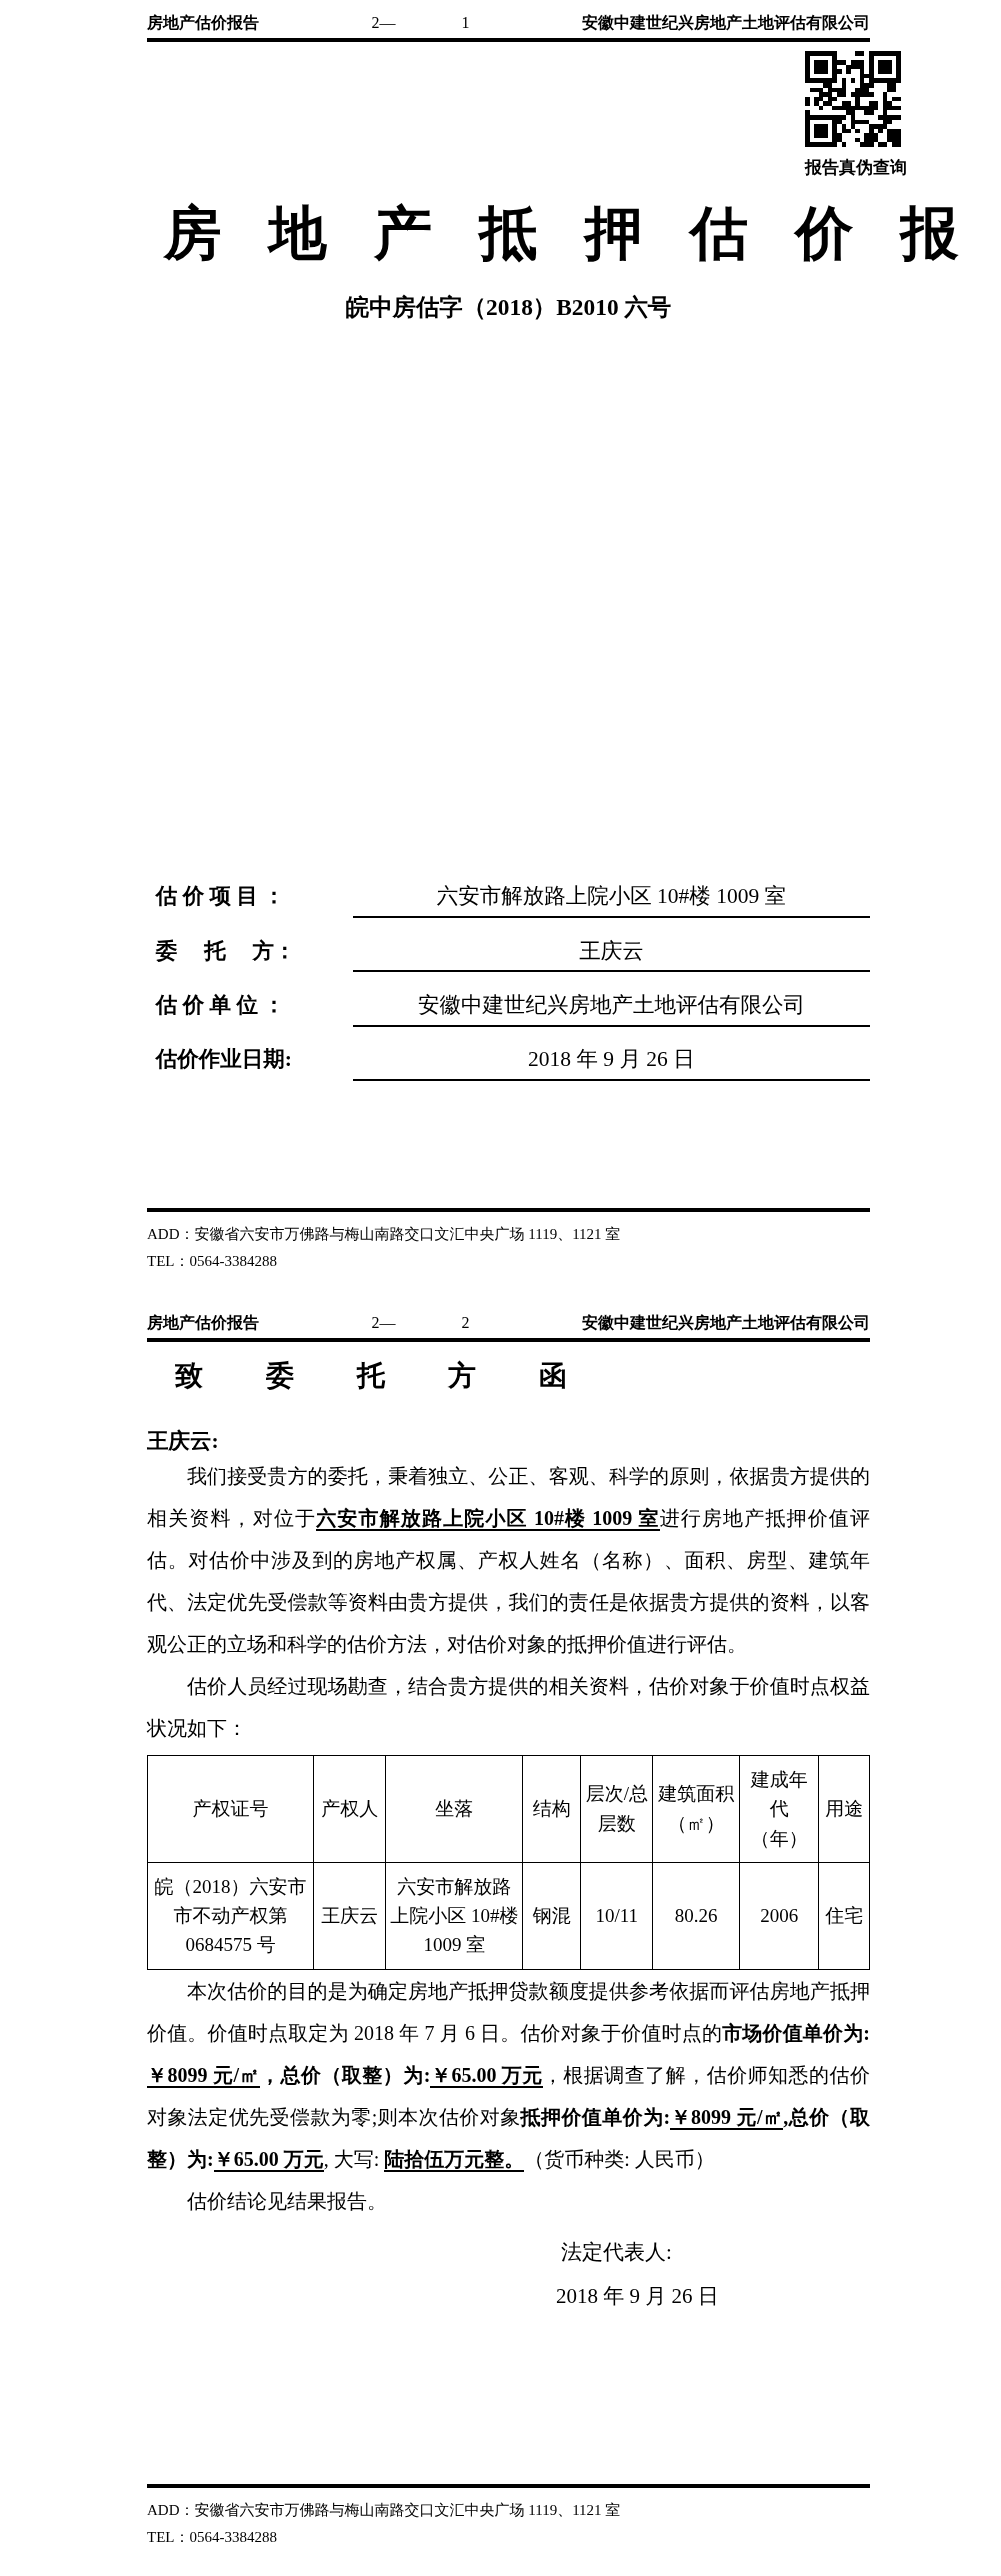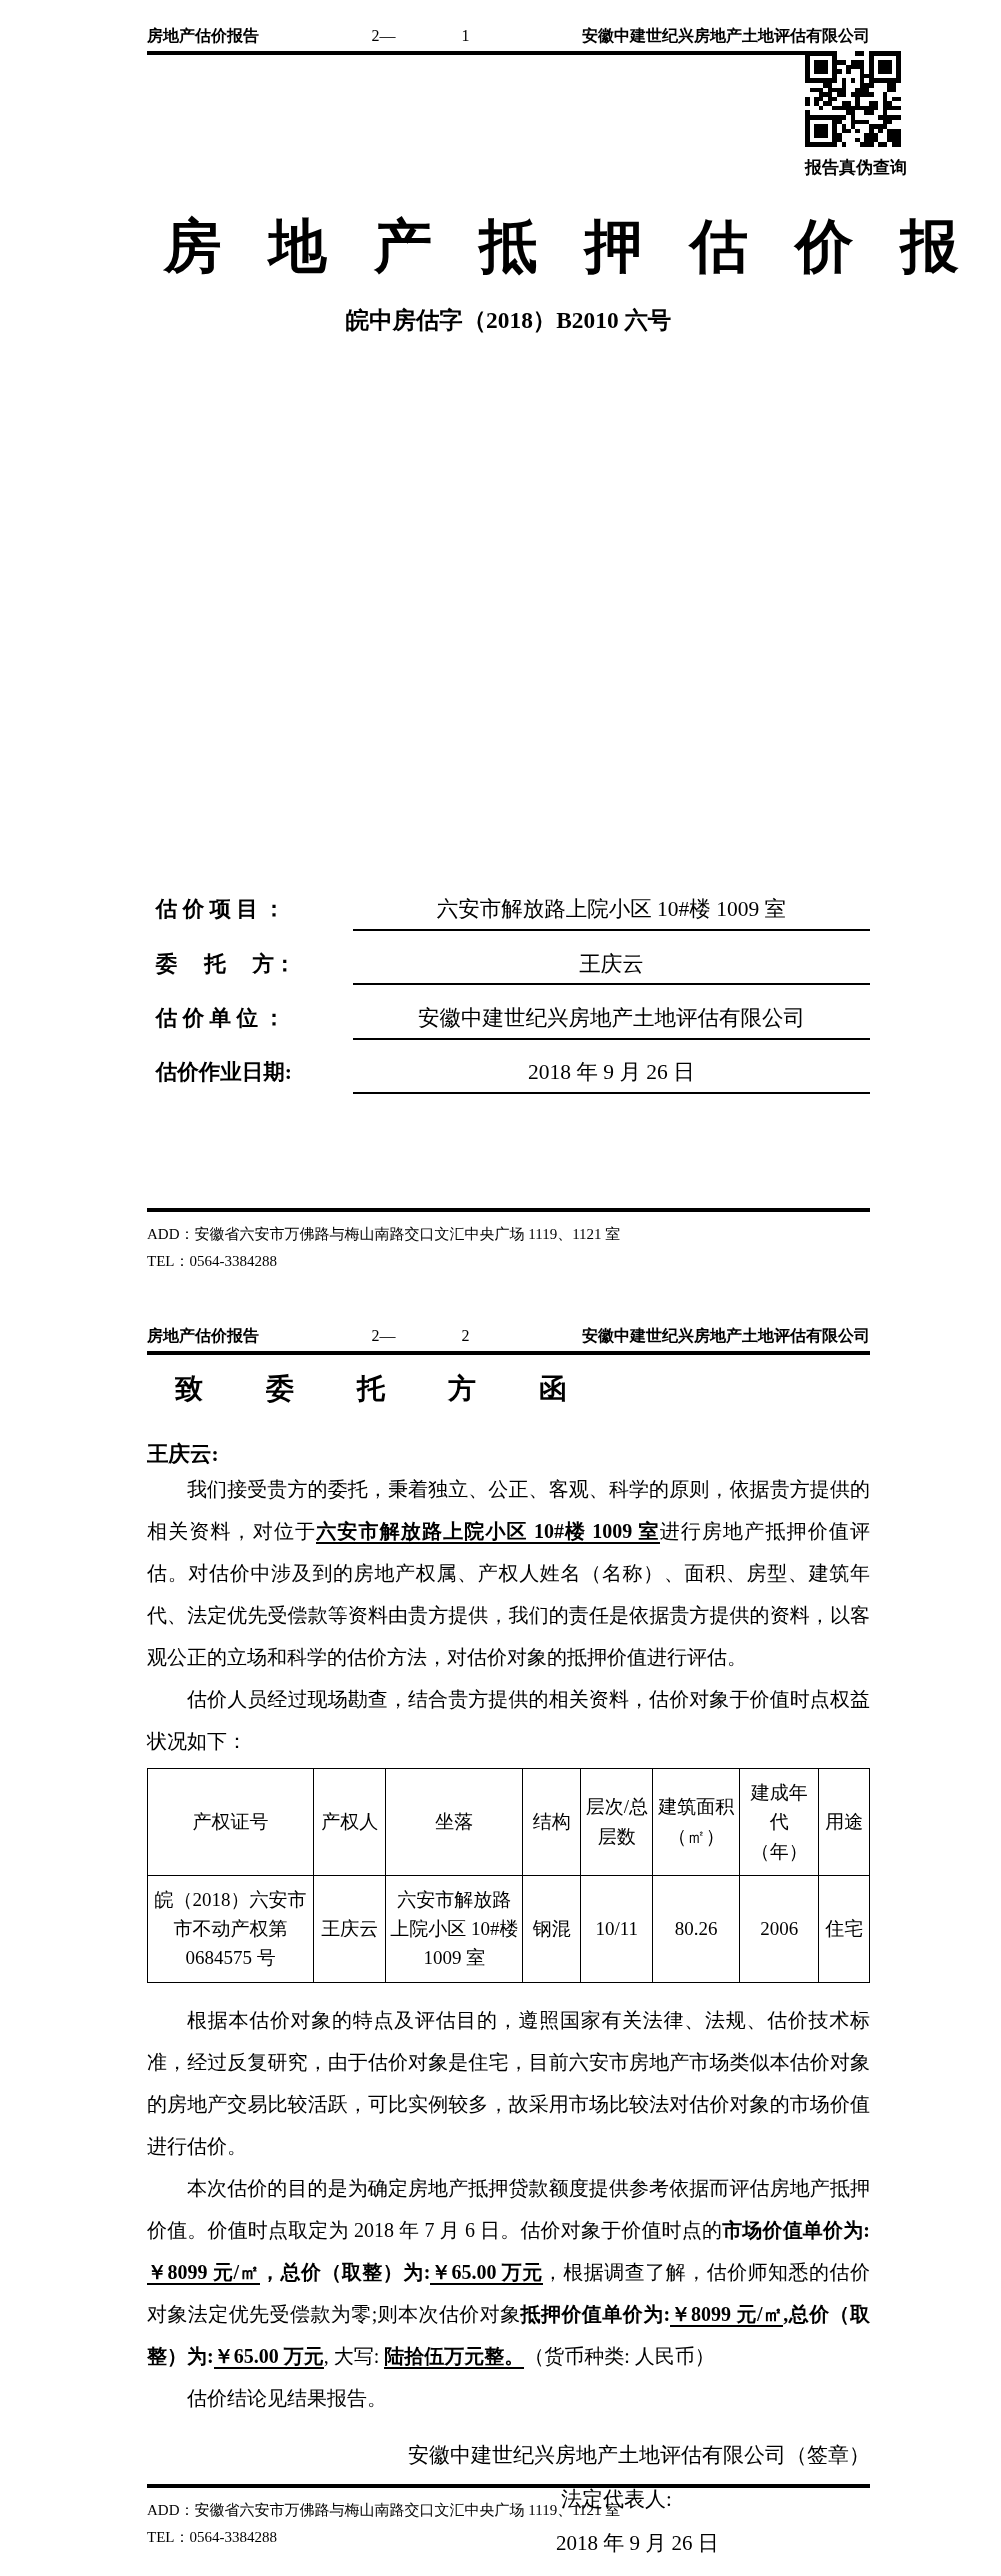--- a/index.html
+++ b/index.html
@@ -8,21 +8,21 @@
     height:2576px; overflow:hidden; color:#000;
     font-family:"Liberation Serif","DejaVu Serif",serif;
   }
   .page { position:relative; width:1002px; padding-left:147px; padding-right:132px; }
   .page-1 { height:1300px; }
   .page-2 { height:1276px; }
 
   
   .pg-header {
     display:flex; align-items:flex-end; justify-content:space-between;
-    padding-top:26px; padding-bottom:3.8px; border-bottom:4.4px solid #000;
+    padding-top:13px; padding-bottom:3.8px; border-bottom:4.4px solid #000;
     font-size:16px; line-height:1.3;
   }
   .pg-header .hd-left, .pg-header .hd-right { font-weight:bold; }
   .pg-center { display:flex; gap:66px; font-weight:normal; }
 
   
   .qr-wrap { position:absolute; top:51px; right:101px; width:96px; text-align:center; }
   .qr-wrap svg { width:96px; height:96px; display:block; background:#fff; }
   .qr-caption { margin-top:8.8px; font-size:17px; font-weight:bold; white-space:nowrap; }
 
@@ -411,26 +411,24 @@
           <td>六安市解放路上院小区 10#楼 1009 室</td>
           <td>钢混</td>
           <td>10/11</td>
           <td>80.26</td>
           <td>2006</td>
           <td>住宅</td>
         </tr>
       </tbody>
   </table>
 
-  <p class="para" style="margin-top:16.4px"><span>根据本估价对象的特点及评估目的，遵照国家有关法律、法规、估价技术标准，经过反复研究，由于估价对象是住宅，目前六安市房地产市场类似本估价对象的房地产交易比较活跃，可比实例较多，故采用市场比较法对估价对象的市场价值进行估价。</span></p>
   <p class="para"><span>本次估价的目的是为确定房地产抵押贷款额度提供参考依据而评估房地产抵押价值。价值时点取定为 2018 年 7 月 6 日。估价对象于价值时点的</span><span class="b">市场价值单价为:</span><span class="b u">￥8099 元/㎡</span><span class="b">，总价（取整）为:</span><span class="b u">￥65.00 万元</span><span>，根据调查了解，估价师知悉的估价对象法定优先受偿款为零;则本次估价对象</span><span class="b">抵押价值单价为:</span><span class="b u">￥8099 元/㎡</span><span class="b">,总价（取整）为:</span><span class="b u">￥65.00 万元</span><span>, 大写: </span><span class="b u">陆拾伍万元整。</span><span>（货币种类: 人民币）</span></p>
   <p class="para"><span>估价结论见结果报告。</span></p>
 
   <div>
-    <div class="sig-company">安徽中建世纪兴房地产土地评估有限公司（签章）</div>
     <div class="sig-rep">法定代表人:</div>
     <div class="sig-date">2018 年 9 月 26 日</div>
   </div>
 
   <div class="pg-footer">
     <div>ADD：安徽省六安市万佛路与梅山南路交口文汇中央广场 1119、1121 室</div>
     <div>TEL：0564-3384288</div>
   </div>
 </div>
 

